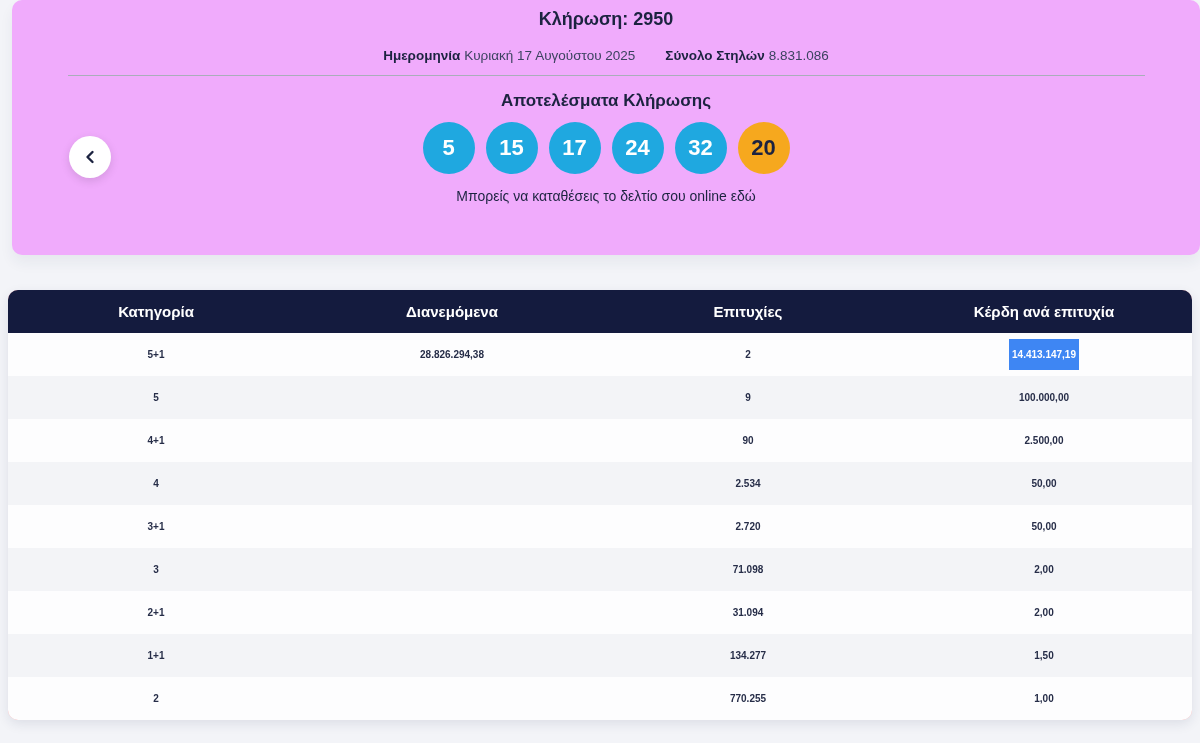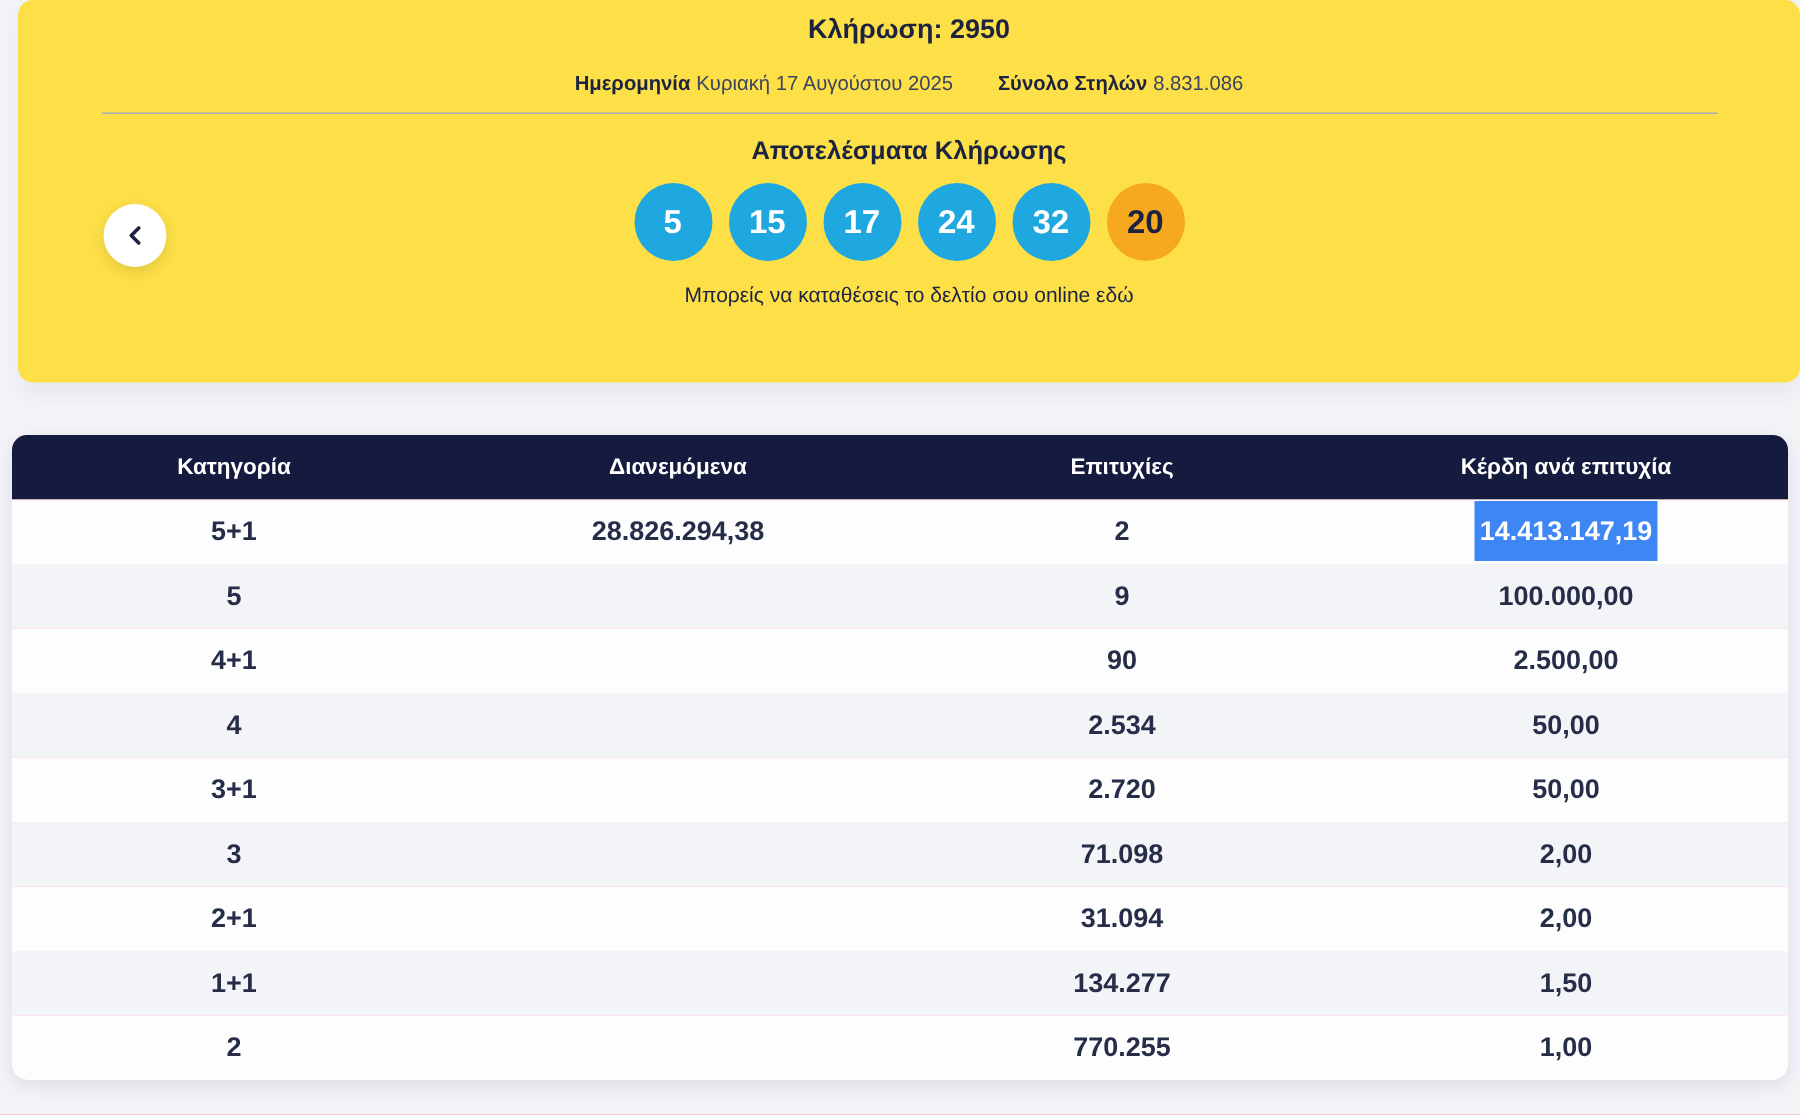--- a/index.html
+++ b/index.html
@@ -8,21 +8,21 @@
     width:1200px; height:743px; overflow:hidden;
     background:#f3f4f8;
     font-family:"Liberation Sans", sans-serif;
     color:#1c2340;
   }
   
   .top-section {
     position:relative;
     margin-left:12px;
     height:255px;
-    background:#fde047;
+    background:#f0abfc;
     border-radius:10px;
     box-shadow:0 8px 14px rgba(40,50,90,0.06);
   }
   .draw-title {
     text-align:center; padding-top:9px;
     font-size:18px; font-weight:bold; color:#1c2340;
   }
   .draw-meta {
     display:flex; justify-content:center; gap:30px;
     margin-top:18px; font-size:13.5px; color:#3c4360;
@@ -70,21 +70,21 @@
   }
   .thead {
     display:grid; grid-template-columns:repeat(4,1fr);
     background:#141b3e; color:#ffffff;
     height:43px; align-items:center; text-align:center;
     font-size:15px; font-weight:bold;
   }
   .trow {
     display:grid; grid-template-columns:repeat(4,1fr);
     height:43px; align-items:center; text-align:center;
-    font-size:18px; font-weight:bold; color:#262d48;
+    font-size:10px; font-weight:bold; color:#262d48;
     background:#fdfdfe;
   }
   .trow.alt { background:#f3f4f7; }
   .selected-value {
     background:#3e86f3; color:#ffffff; padding:10px 3px;
   }
 </style>
 </head>
 <body>
 

